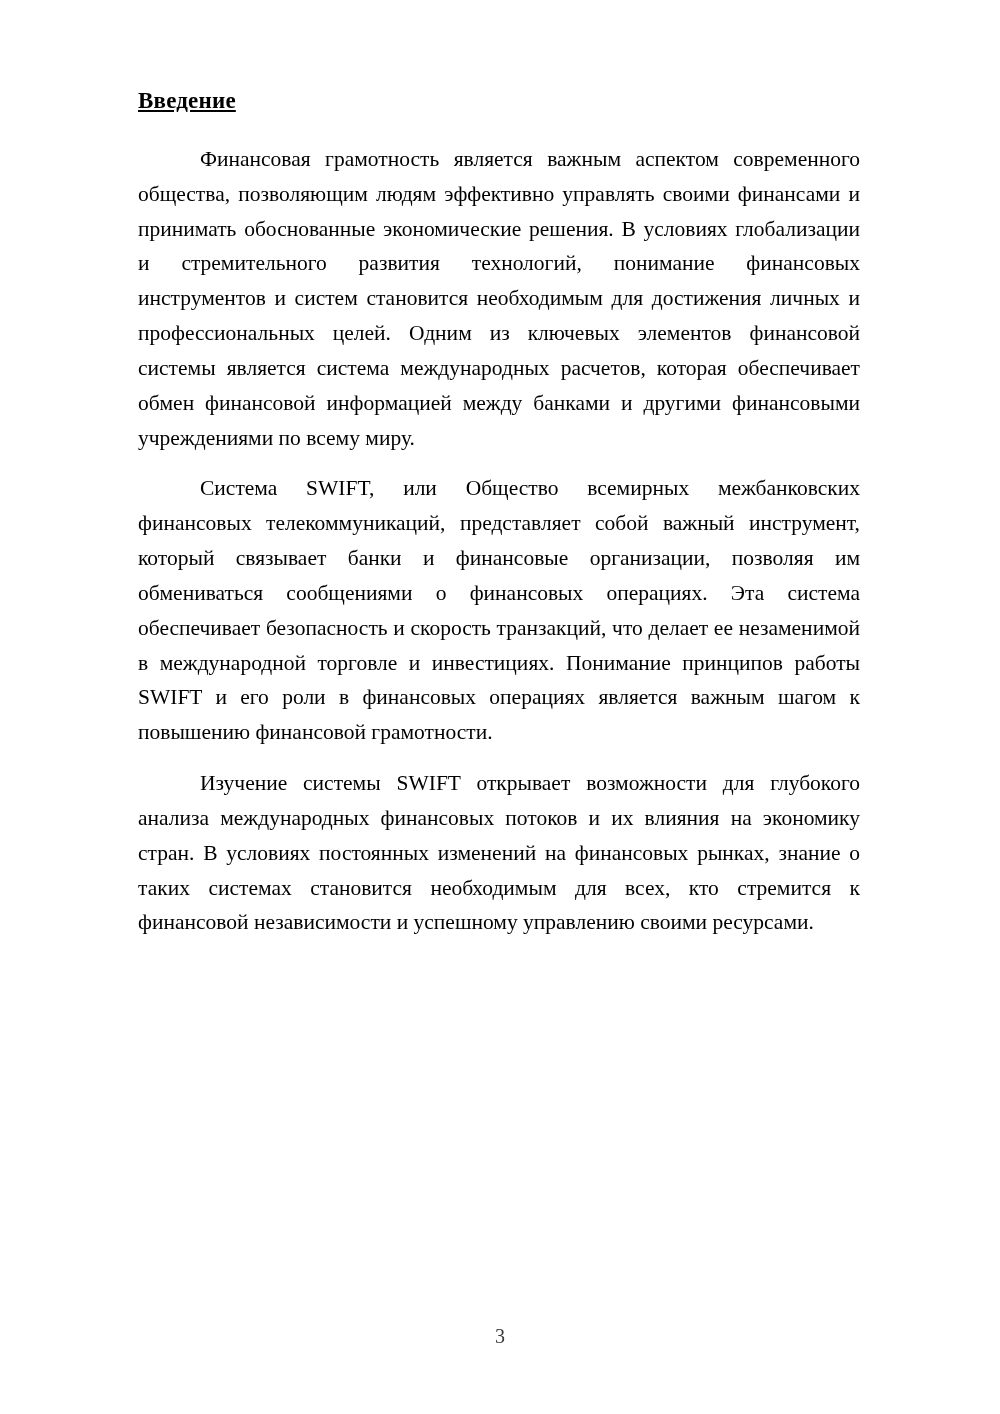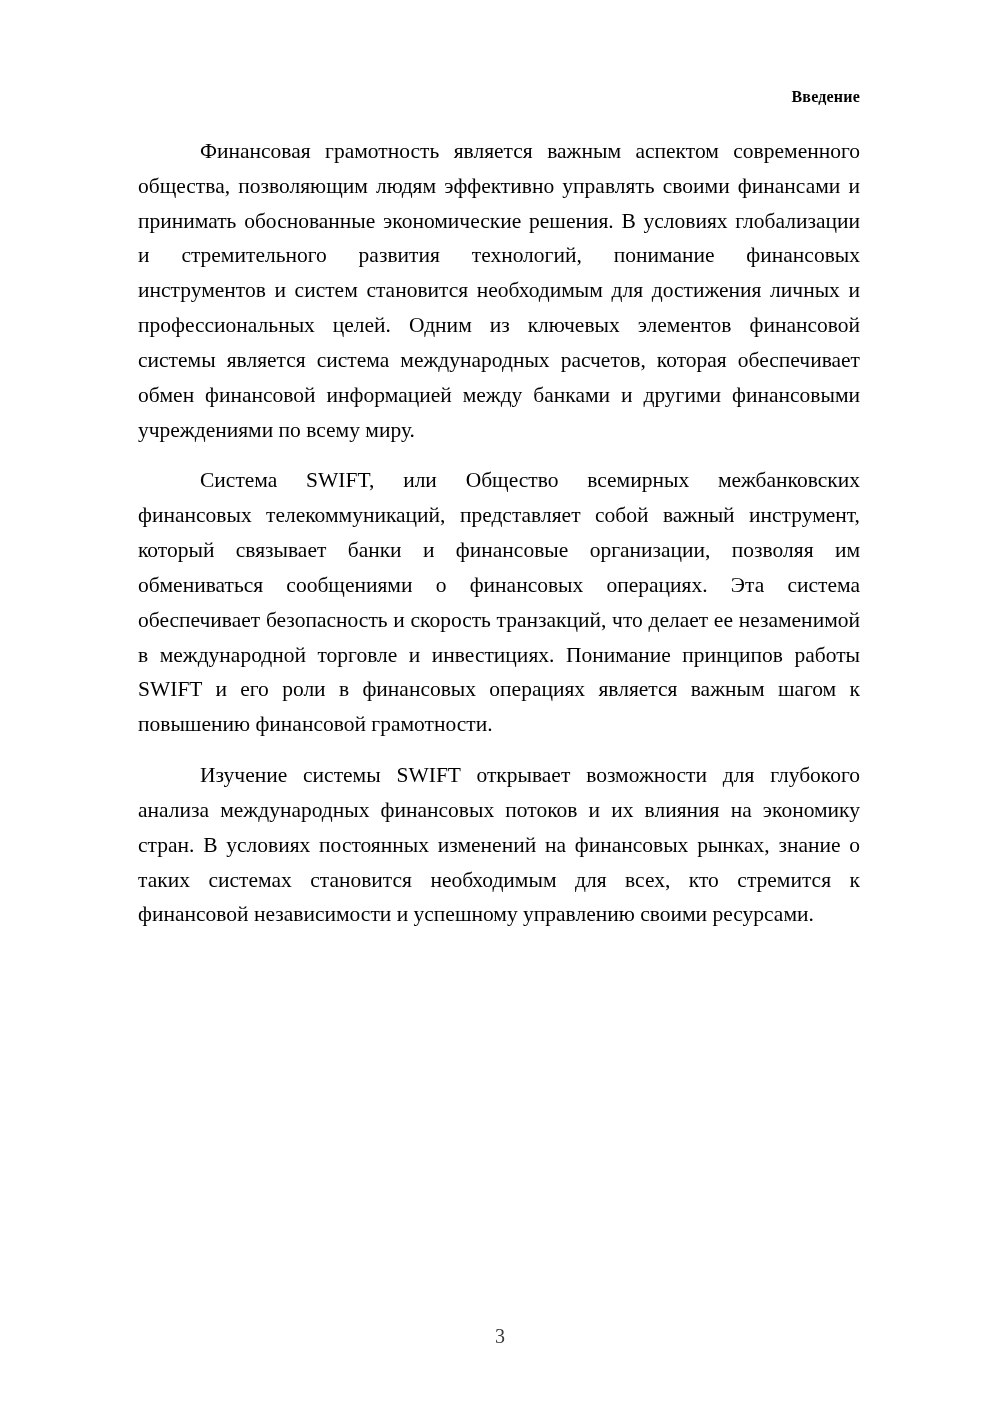--- a/index.html
+++ b/index.html
@@ -16,26 +16,27 @@
     overflow: hidden;
   }
   .page {
     box-sizing: border-box;
     width: 1000px;
     height: 1414px;
     padding: 88px 72px 0 138px;
     position: relative;
   }
   .doc-title {
-    text-align: right;
-    font-size: 16px;
+    text-align: left;
+    font-size: 23px;
     font-weight: bold;
     letter-spacing: 0.2px;
     margin: 0 0 28px 0;
     padding-right: 68px;
+    text-decoration: underline;
   }
   .body-par {
     font-size: 21.5px;
     line-height: 1.62;
     text-align: justify;
     text-justify: inter-word;
     margin: 0 0 16px 0;
     text-indent: 62px;
     padding-right: 68px;
     hyphens: none;

